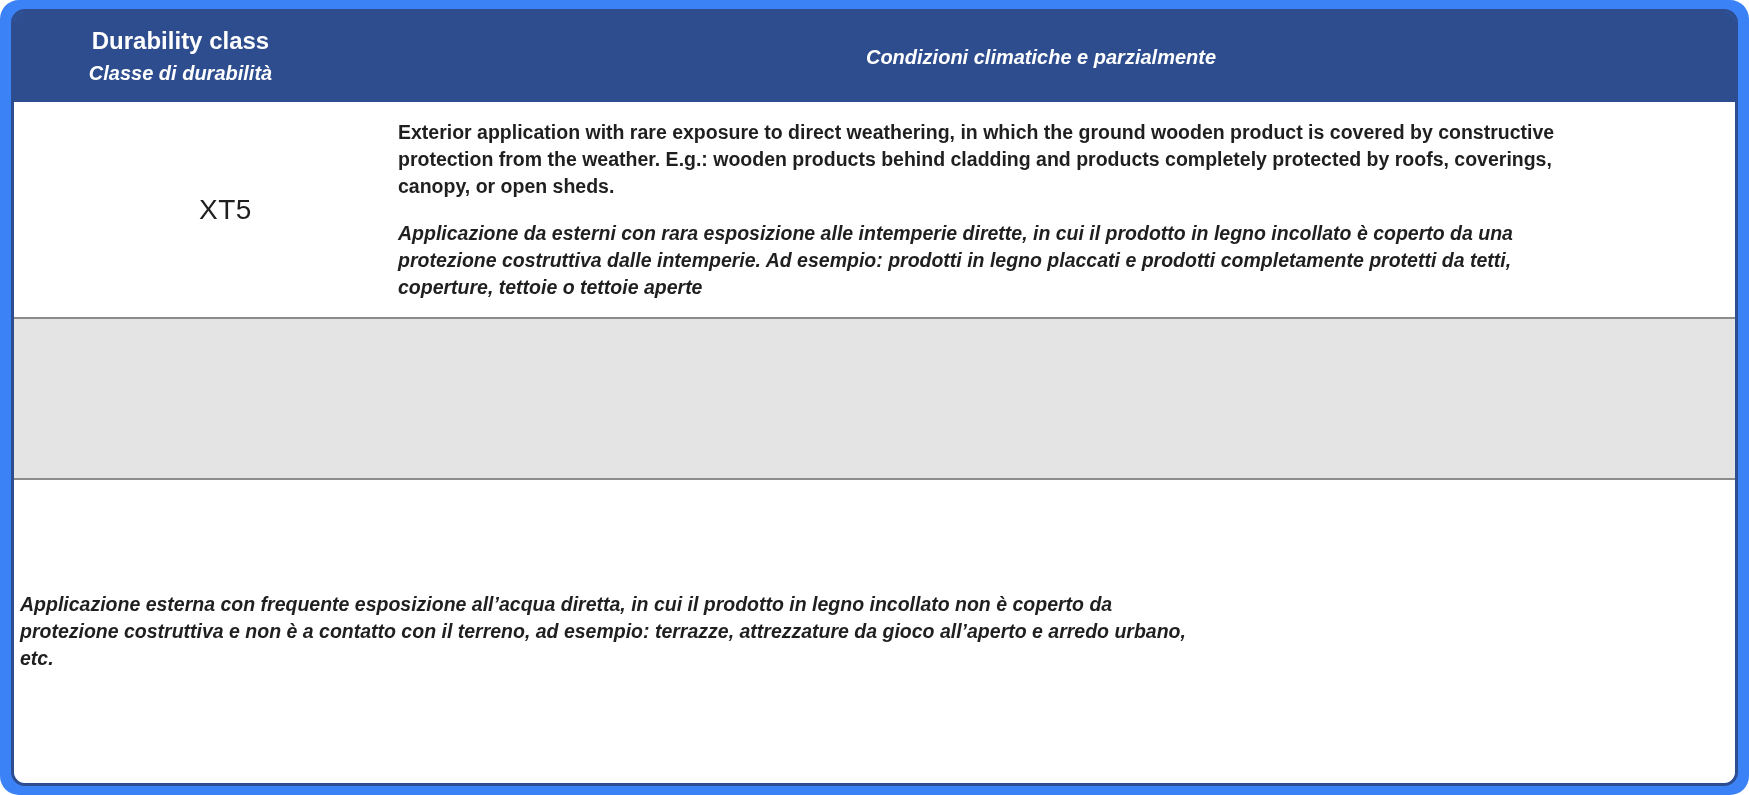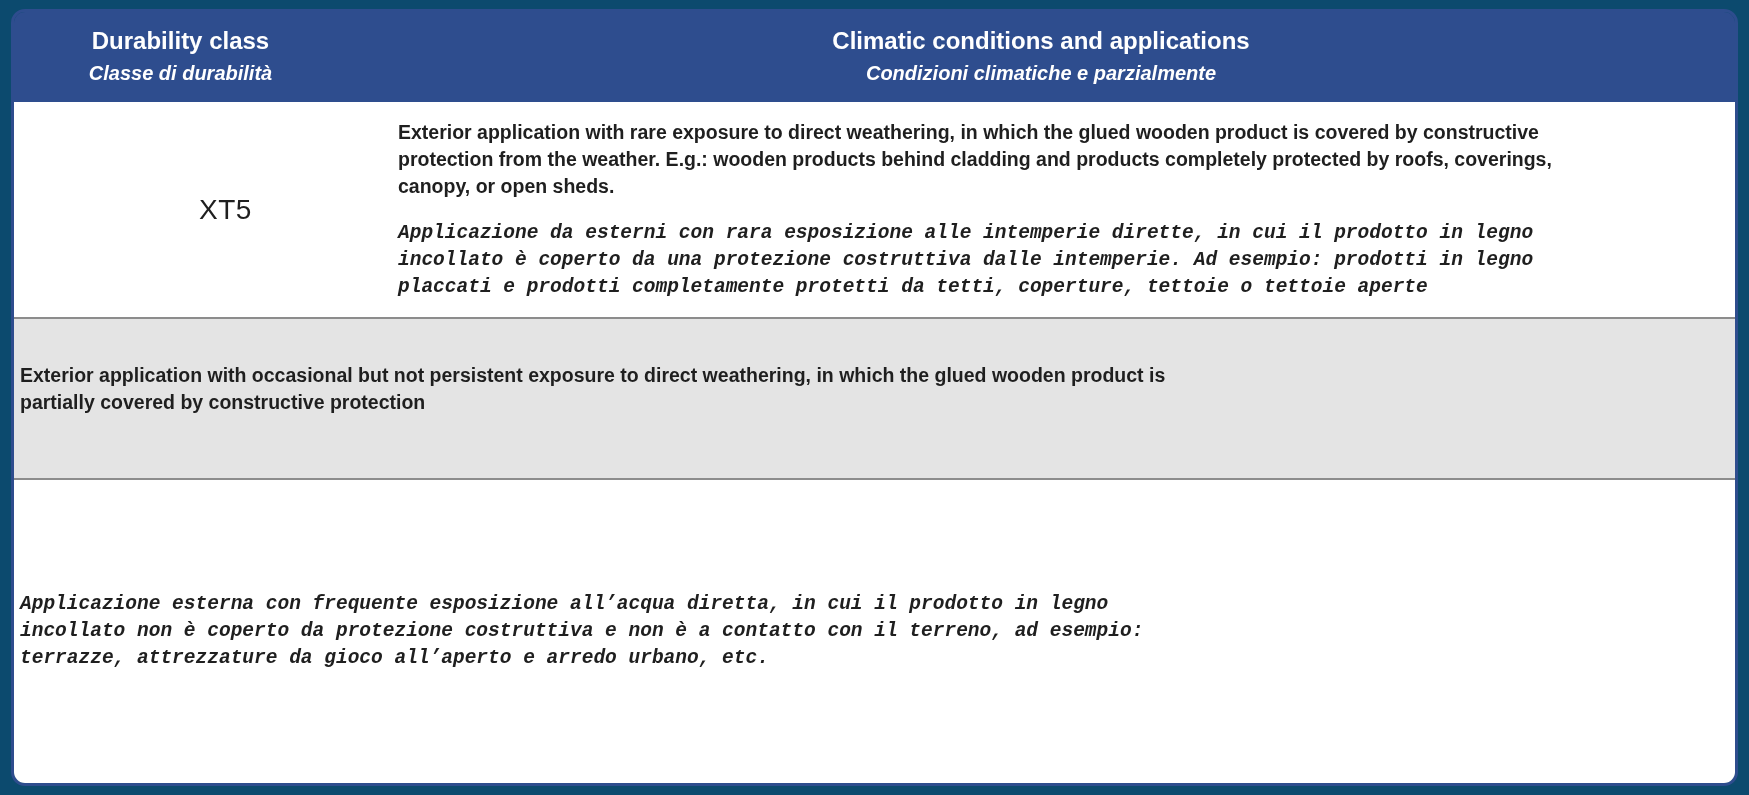--- a/index.html
+++ b/index.html
@@ -1,22 +1,23 @@
 <!DOCTYPE html>
 <html><head>
 <meta charset="utf-8">
 <style>
   html, body { margin: 0; padding: 0; background: #ffffff; }
   .page {
     position: relative;
     width: 1749px;
     height: 795px;
-    background: #0c4a6e;
+    background: #3b82f6;
     font-family: "Liberation Sans", sans-serif;
     overflow: hidden;
+    border-radius: 19px;
   }
   .table {
     position: absolute;
     left: 11px; top: 9px;
     width: 1727px; height: 777px;
     border: 3px solid #2e4d8e;
     border-radius: 14px;
     overflow: hidden;
     display: flex;
     flex-direction: column;
@@ -64,50 +65,48 @@
     color: #1f1f1f;
   }
   .cell-desc p {
     margin: 0;
     max-width: 1170px;
     font-size: 19.5px;
     line-height: 27px;
     font-weight: bold;
   }
   .cell-desc p.desc-en { margin-bottom: 20px; }
-  .cell-desc p.desc-it { font-style: italic; font-family: Liberation Mono, monospace; }
+  .cell-desc p.desc-it { font-style: italic; }
 </style>
 </head>
 <body>
 
 <div class="page">
   <div class="table">
 
     <div class="thead">
       <div class="th col1">
         <div class="line-en">Durability class</div>
         <div class="line-it">Classe di durabilità</div>
       </div>
       <div class="th col2">
-        <div class="line-en">Climatic conditions and applications</div>
         <div class="line-it">Condizioni climatiche e parzialmente</div>
       </div>
     </div>
 
     <div class="row row-0">
       <div class="cell-class">XT5</div>
       <div class="cell-desc">
-        <p class="desc-en">Exterior application with rare exposure to direct weathering, in which the glued wooden product is covered by constructive protection from the weather. E.g.: wooden products behind cladding and products completely protected by roofs, coverings, canopy, or open sheds.</p>
+        <p class="desc-en">Exterior application with rare exposure to direct weathering, in which the ground wooden product is covered by constructive protection from the weather. E.g.: wooden products behind cladding and products completely protected by roofs, coverings, canopy, or open sheds.</p>
         <p class="desc-it">Applicazione da esterni con rara esposizione alle intemperie dirette, in cui il prodotto in legno incollato è coperto da una protezione costruttiva dalle intemperie. Ad esempio: prodotti in legno placcati e prodotti completamente protetti da tetti, coperture, tettoie o tettoie aperte</p>
       </div>
     </div>
 
     <div class="row row-1">
       <div class="cell-desc">
-        <p class="desc-en">Exterior application with occasional but not persistent exposure to direct weathering, in which the glued wooden product is partially covered by constructive protection</p>
       </div>
     </div>
 
     <div class="row row-2">
       <div class="cell-desc">
         <p class="desc-it">Applicazione esterna con frequente esposizione all’acqua diretta, in cui il prodotto in legno incollato non è coperto da protezione costruttiva e non è a contatto con il terreno, ad esempio: terrazze, attrezzature da gioco all’aperto e arredo urbano, etc.</p>
       </div>
     </div>
 
   </div>

